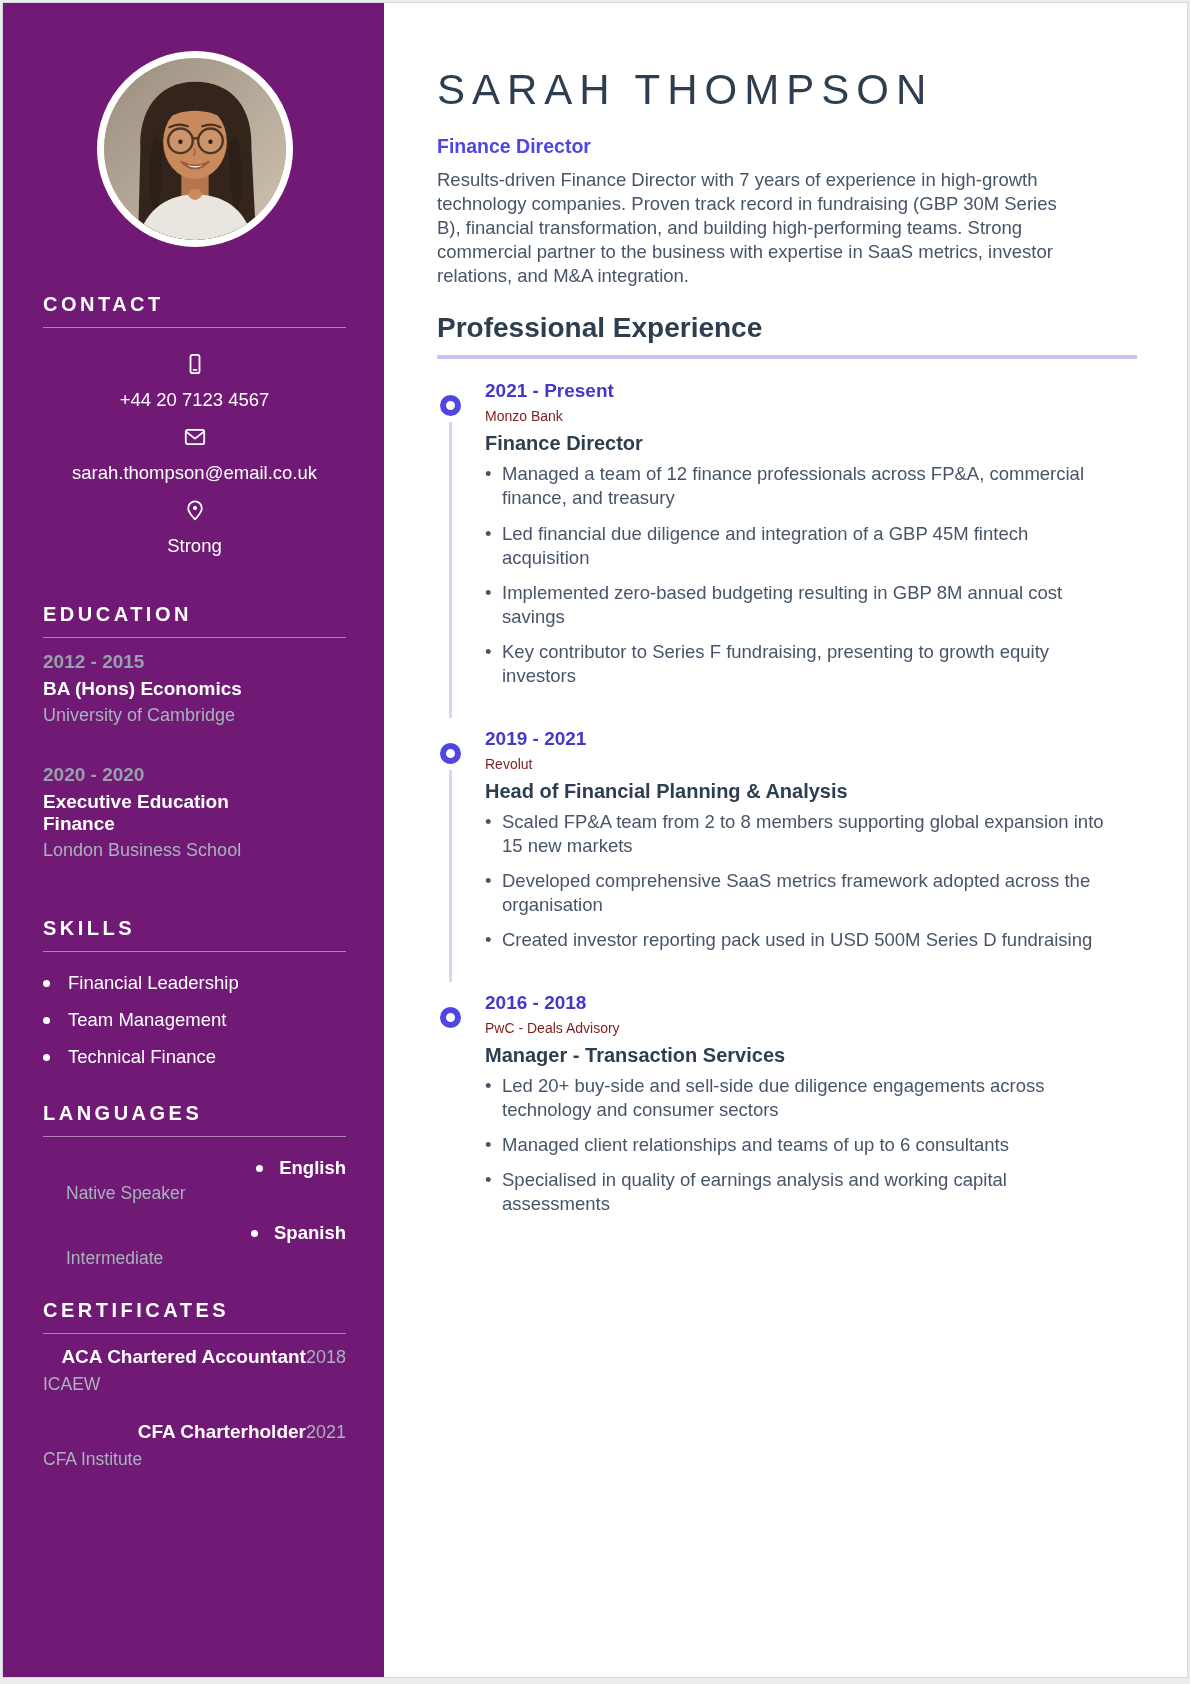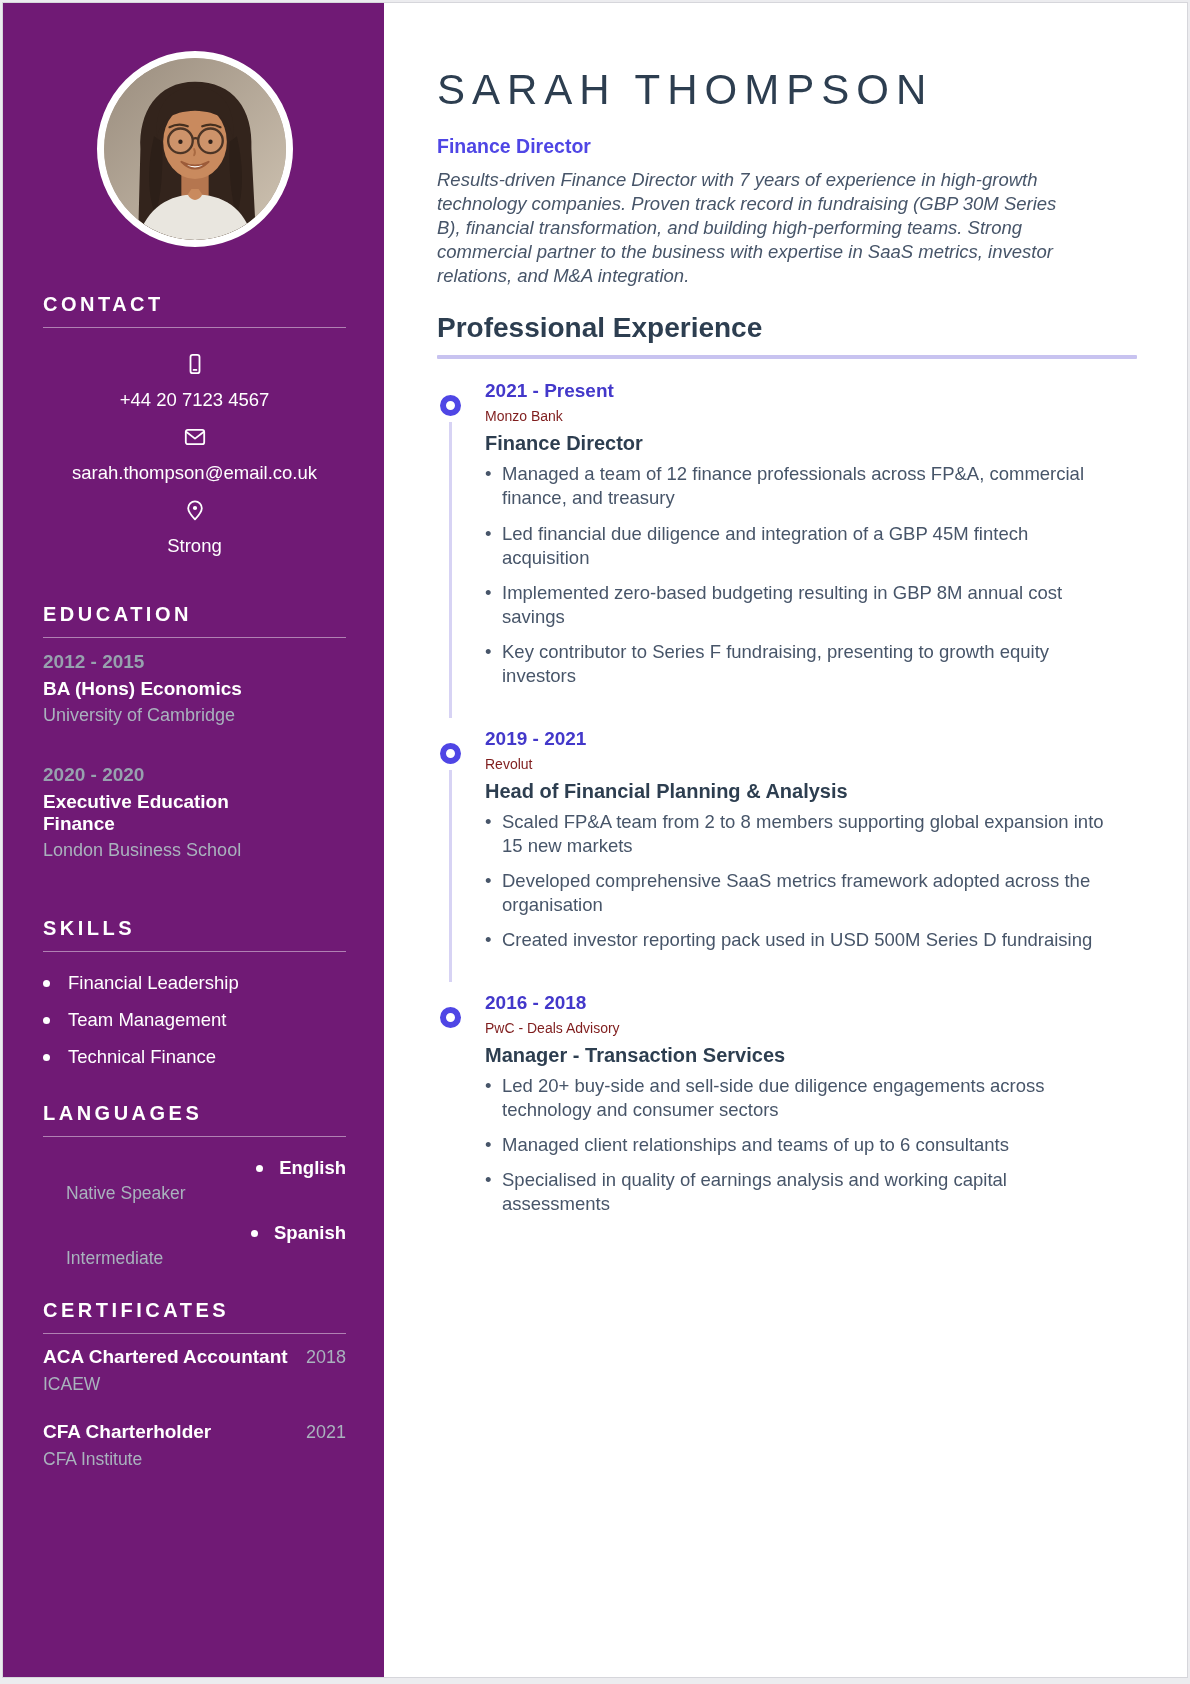--- a/index.html
+++ b/index.html
@@ -32,31 +32,31 @@
   .dot-row { display:flex; align-items:center; gap:18px; margin-bottom:15px; }
   .dot { width:7px; height:7px; border-radius:50%; background:#ffffff; flex:0 0 7px; }
   .dot-label { font-size:18.5px; color:#ffffff; }
 
   .lang-item { margin-bottom:18px; }
   .lang-row { display:flex; align-items:center; gap:16px;justify-content:flex-end; }
   .lang-name { font-size:18.5px; font-weight:700; color:#ffffff; }
   .lang-level { font-size:17.5px; color:#a9b2bd; margin:4px 0 0 23px; }
 
   .cert-item { margin-top:12px; margin-bottom:26px; }
-  .cert-row { display:flex; align-items:baseline; }
+  .cert-row { display:flex; align-items:baseline;text-align:right; }
   .cert-name { flex:1 1 auto; min-width:0; overflow:hidden; text-overflow:ellipsis; white-space:nowrap;
                font-size:19px; font-weight:700; color:#ffffff; }
   .cert-year { flex:0 0 auto; font-size:18px; color:#a9b2bd; }
   .cert-issuer { font-size:17.5px; color:#a9b2bd; margin-top:6px; }
 
   
   .main { flex:1 1 auto; box-sizing:border-box; padding:44px 50px 40px 53px; }
   .person-name { margin:20px 0 0; font-size:42px; font-weight:400; letter-spacing:7px; color:#2d3e50; line-height:1.1; }
   .person-title { margin-top:22px; font-size:19.5px; font-weight:700; color:#4f46e5; }
-  .summary { margin-top:10px; max-width:637px; font-size:18.5px; line-height:1.3; color:#475569;font-style:italic; }
+  .summary { margin-top:10px; max-width:637px; font-size:18.5px; line-height:1.3; color:#475569; }
 
   .exp-heading { margin:24px 0 0; font-size:28px; font-weight:700; color:#2d3e50; }
   .exp-underline { height:4px; background:#c8c3f0; margin-top:11px; border-radius:1px; }
 
   .timeline { margin-top:21px; }
   .exp-item { position:relative; padding-left:48px; margin-bottom:40px; }
   .exp-item:last-child { margin-bottom:0; }
   .exp-marker { position:absolute; left:3px; top:15px; width:21px; height:21px; box-sizing:border-box;
                 border:6px solid #4f46e5; border-radius:50%; background:#ffffff; }
   .exp-line { position:absolute; left:12px; top:42px; bottom:-30px; width:3px; background:#d7d3f4; }

